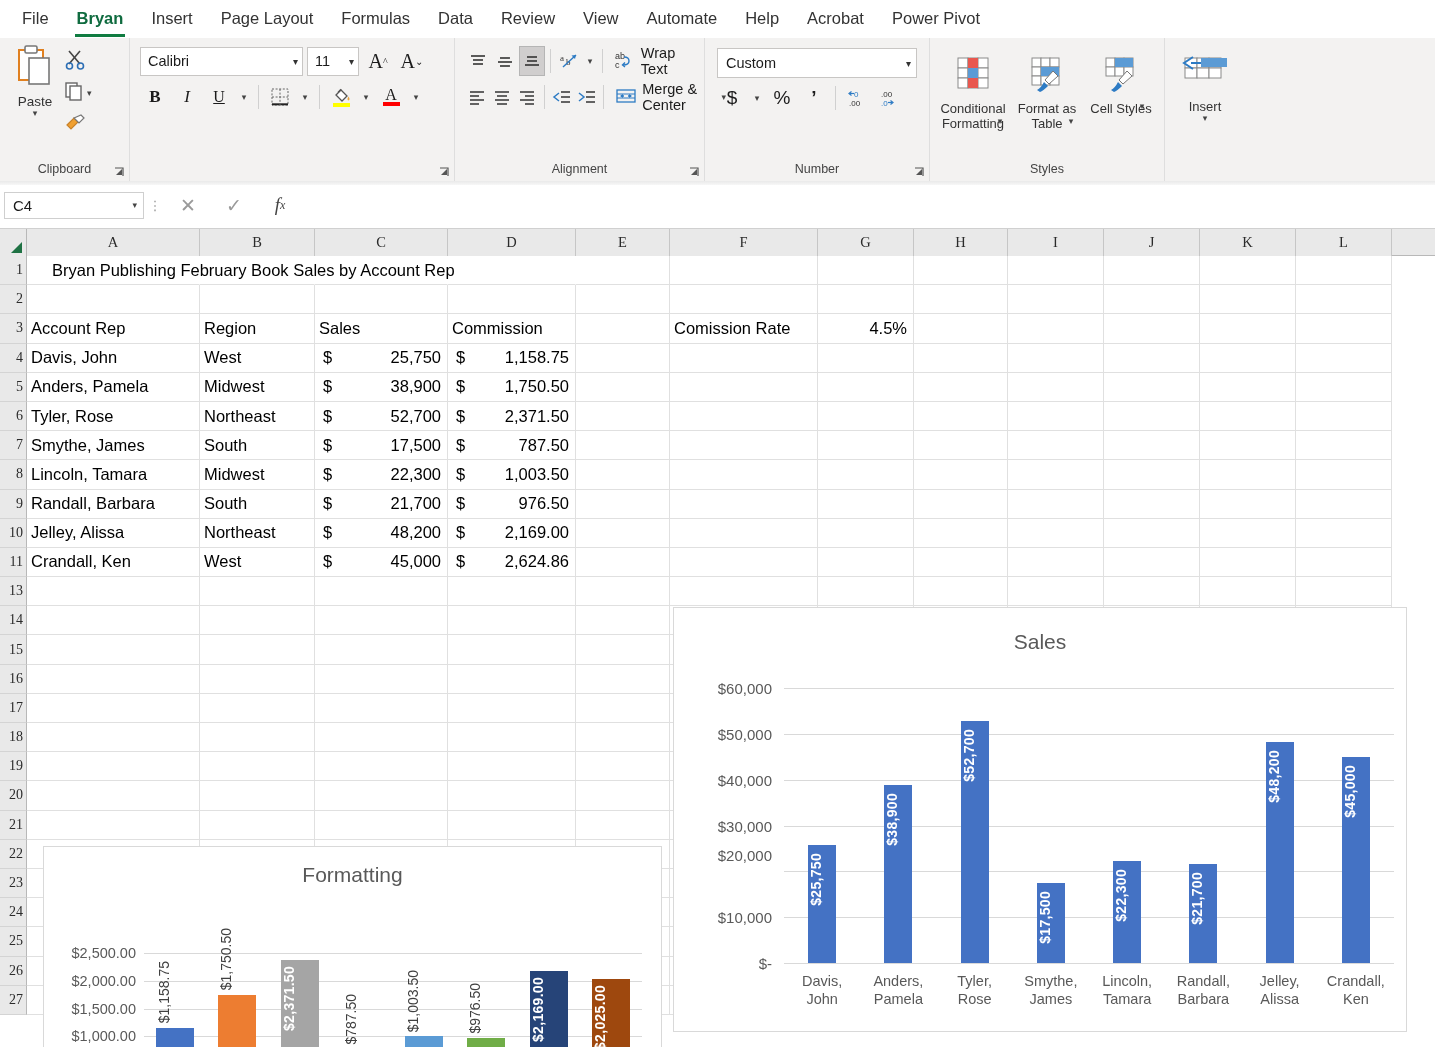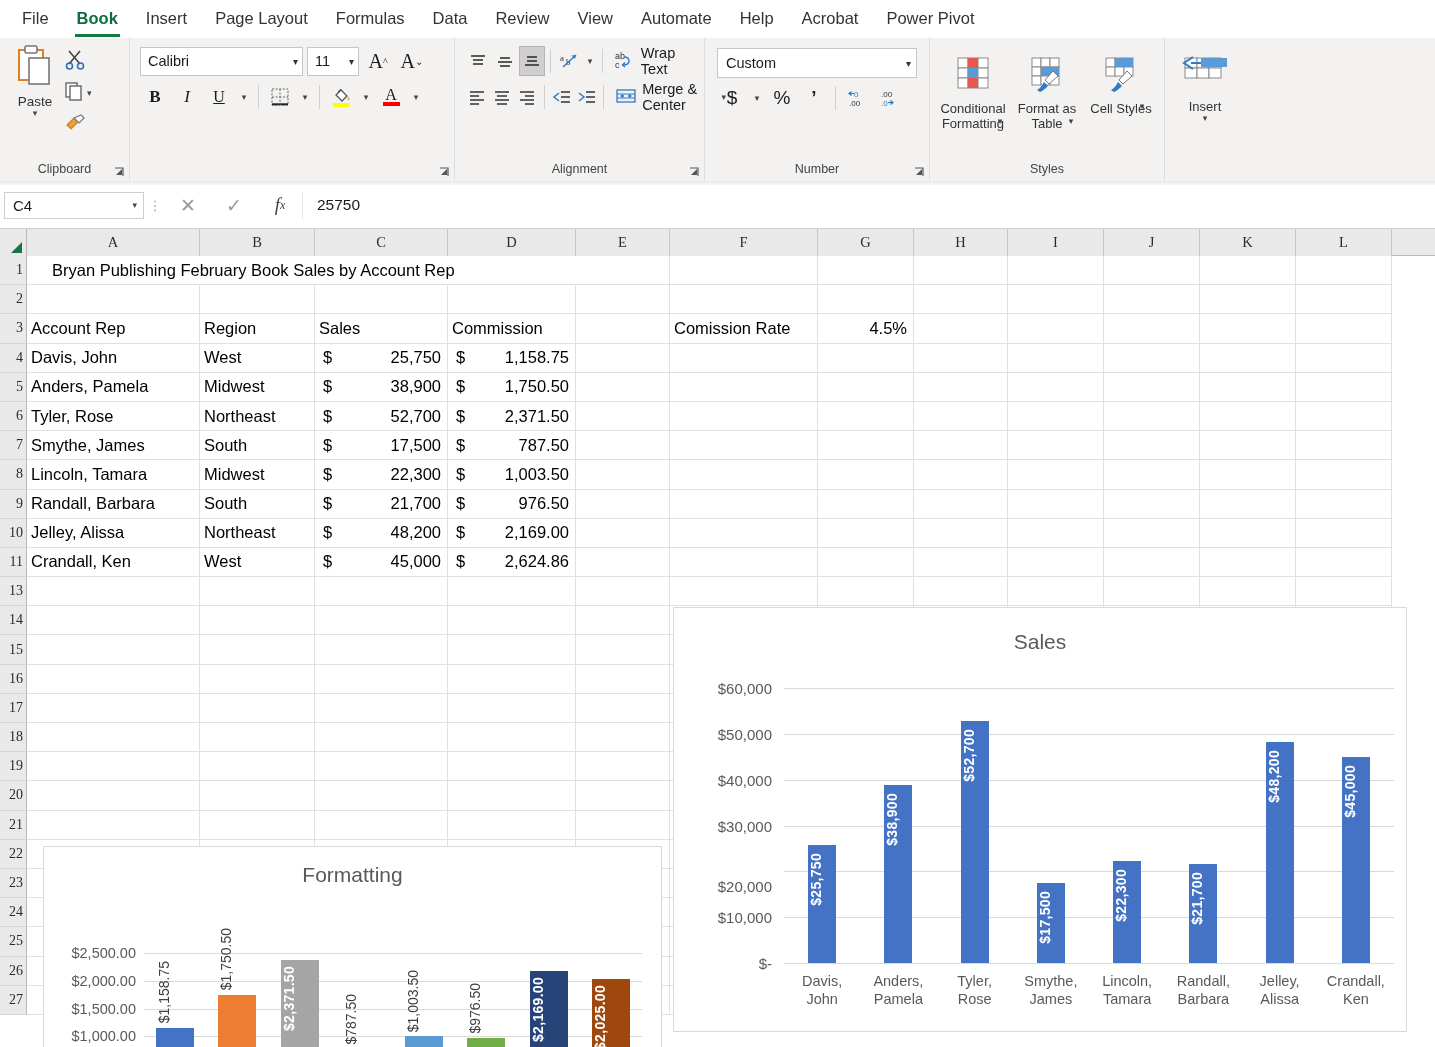--- a/index.html
+++ b/index.html
@@ -234,21 +234,21 @@
 
   
   #chart-commissions { left: 43px; top: 617px; width: 619px; height: 403px; }
   #comm-title { font-size: 21px; margin-top: 16px; }
 </style>
 </head>
 <body>
 
 <div id="ribbon-tabs">
     <div class="ribbon-tab">File</div>
-    <div class="ribbon-tab active">Book</div>
+    <div class="ribbon-tab active">Bryan</div>
     <div class="ribbon-tab">Insert</div>
     <div class="ribbon-tab">Page Layout</div>
     <div class="ribbon-tab">Formulas</div>
     <div class="ribbon-tab">Data</div>
     <div class="ribbon-tab">Review</div>
     <div class="ribbon-tab">View</div>
     <div class="ribbon-tab">Automate</div>
     <div class="ribbon-tab">Help</div>
     <div class="ribbon-tab">Acrobat</div>
     <div class="ribbon-tab">Power Pivot</div>
@@ -632,21 +632,20 @@
   </div>
   <div id="fb-grip">⋮</div>
   <div id="fb-buttons">
     <div class="fb-btn">✕</div>
     <div class="fb-btn">✓</div>
     <div class="fb-btn" id="fx-btn">
       <i>f</i>
         <sub style="font-size:12px">x</sub>
     </div>
   </div>
-  <div id="formula-input">25750</div>
 </div>
 
 <div id="grid-wrap">
   <div id="col-header">
     <div id="corner-cell">
         <span class="tri"></span>
       </div>
   <div class="colh" style="width: 173px;">A</div>
       <div class="colh" style="width: 115px;">B</div>
       <div class="colh" style="width: 133px;">C</div>
@@ -1106,21 +1105,21 @@
     <div class="plot" id="sales-plot" style="left: 110px; top: 80px; width: 610px; height: 275px;">
         <div class="gridline" style="top: 0px;"></div>
         <div class="ytick" style="top: 0px; left: -104px; width: 92px; font-size: 15px;">$60,000</div>
         <div class="gridline" style="top: 45.8333px;"></div>
         <div class="ytick" style="top: 45.8333px; left: -104px; width: 92px; font-size: 15px;">$50,000</div>
         <div class="gridline" style="top: 91.6667px;"></div>
         <div class="ytick" style="top: 91.6667px; left: -104px; width: 92px; font-size: 15px;">$40,000</div>
         <div class="gridline" style="top: 137.5px;"></div>
         <div class="ytick" style="top: 137.5px; left: -104px; width: 92px; font-size: 15px;">$30,000</div>
         <div class="gridline" style="top: 183.333px;"></div>
-        <div class="ytick" style="top: 198px; left: -104px; width: 92px; font-size: 15px;">$20,000</div>
+        <div class="ytick" style="top: 167px; left: -104px; width: 92px; font-size: 15px;">$20,000</div>
         <div class="gridline" style="top: 229.167px;"></div>
         <div class="ytick" style="top: 229.167px; left: -104px; width: 92px; font-size: 15px;">$10,000</div>
         <div class="gridline" style="top: 275px;"></div>
         <div class="ytick" style="top: 275px; left: -104px; width: 92px; font-size: 15px;">$-</div>
         <div class="bar" style="left: 24.125px; width: 28px; height: 118.021px; background: rgb(68, 114, 196);"></div>
         <div class="barlabel-in" style="left: 24.125px; width: 28px; top: 164.979px; font-size: 14px; text-align: left;">$25,750</div>
         <div class="xlab" style="left: 0px; width: 76.25px; top: 285px; font-size: 14.5px;">
           <div>Davis,</div>
           <div>John</div>
         </div>

